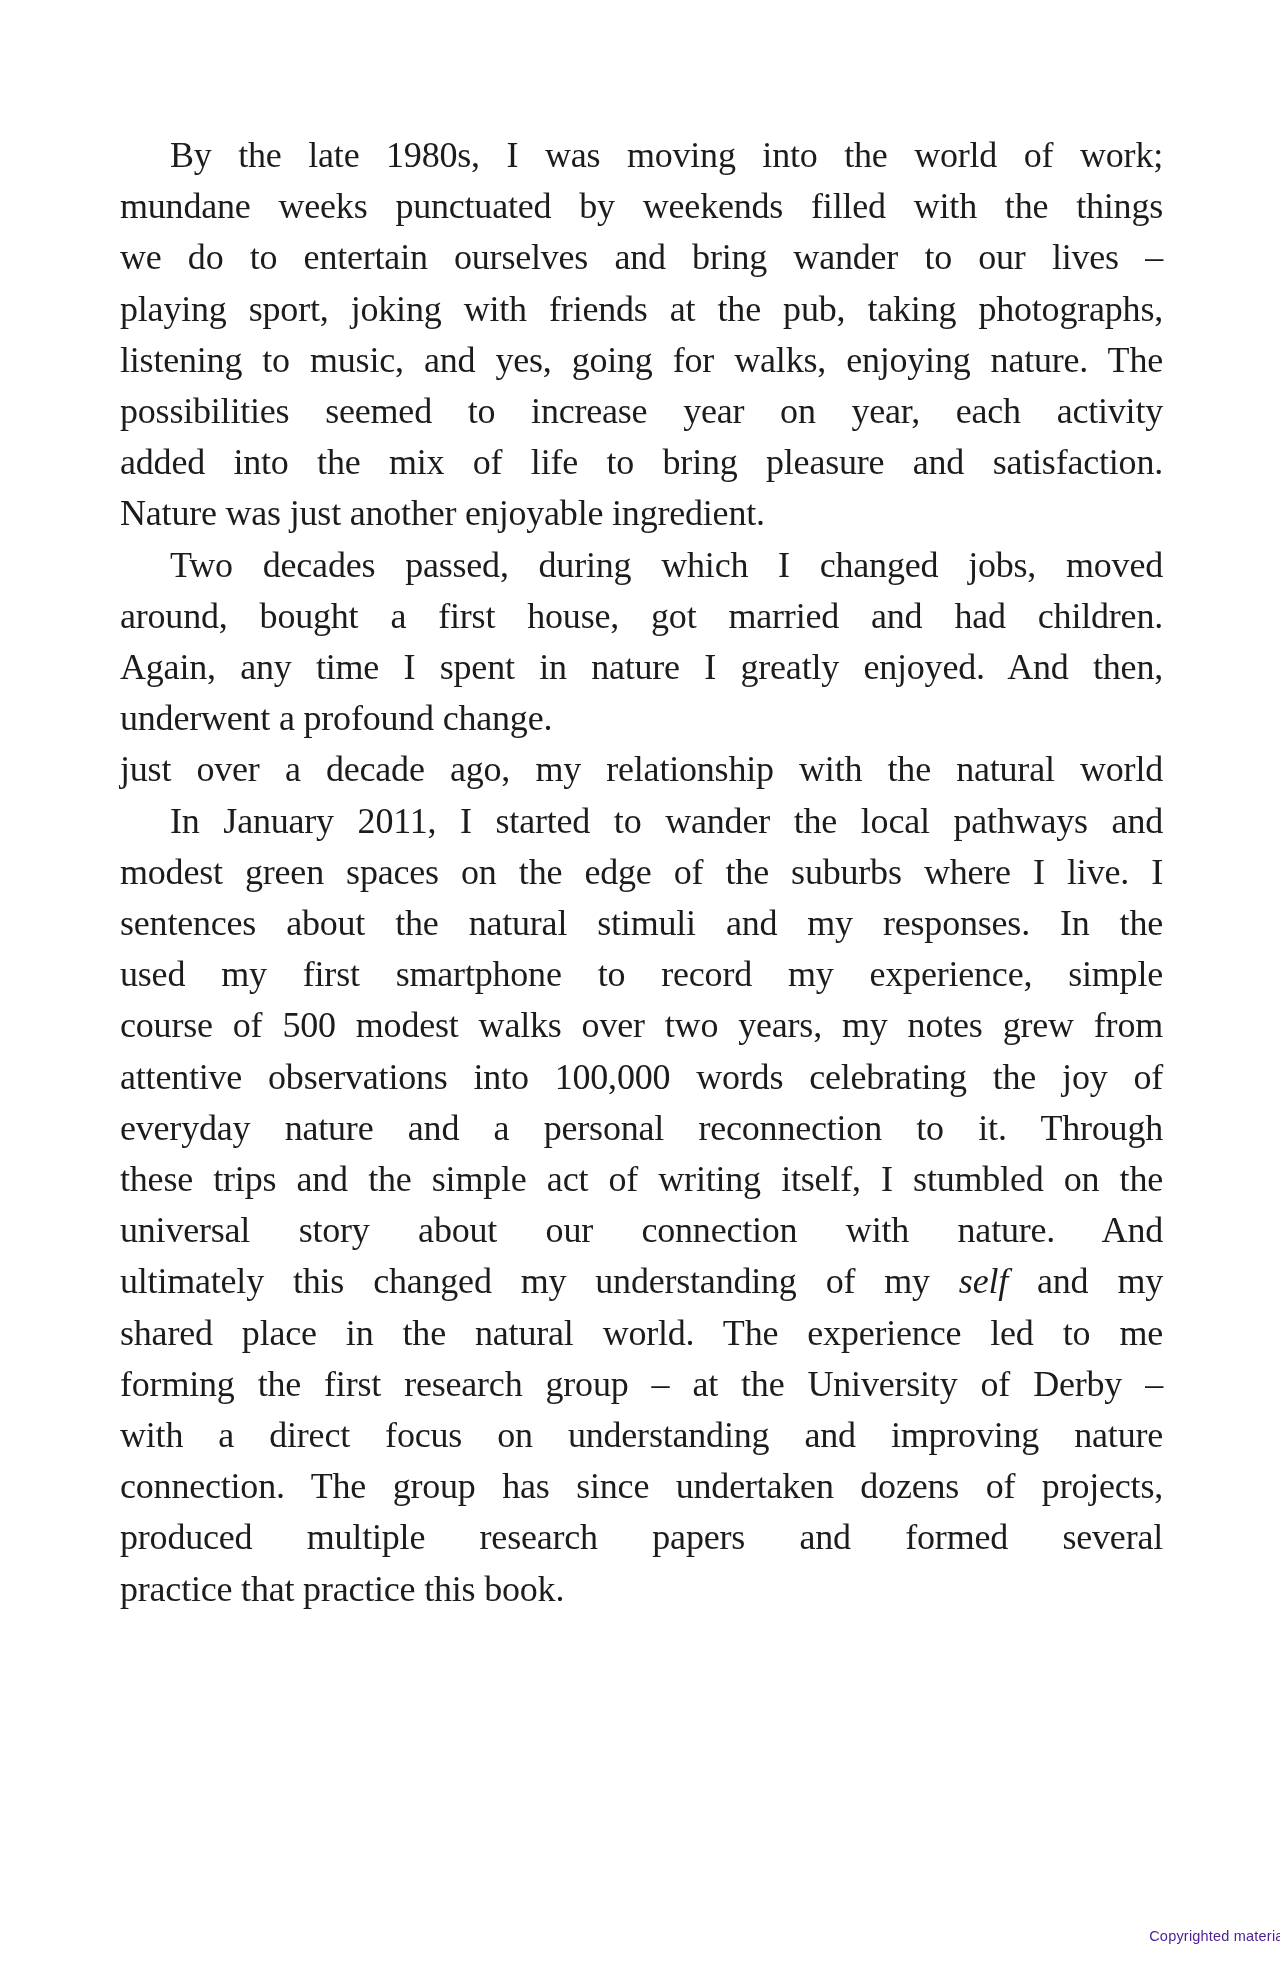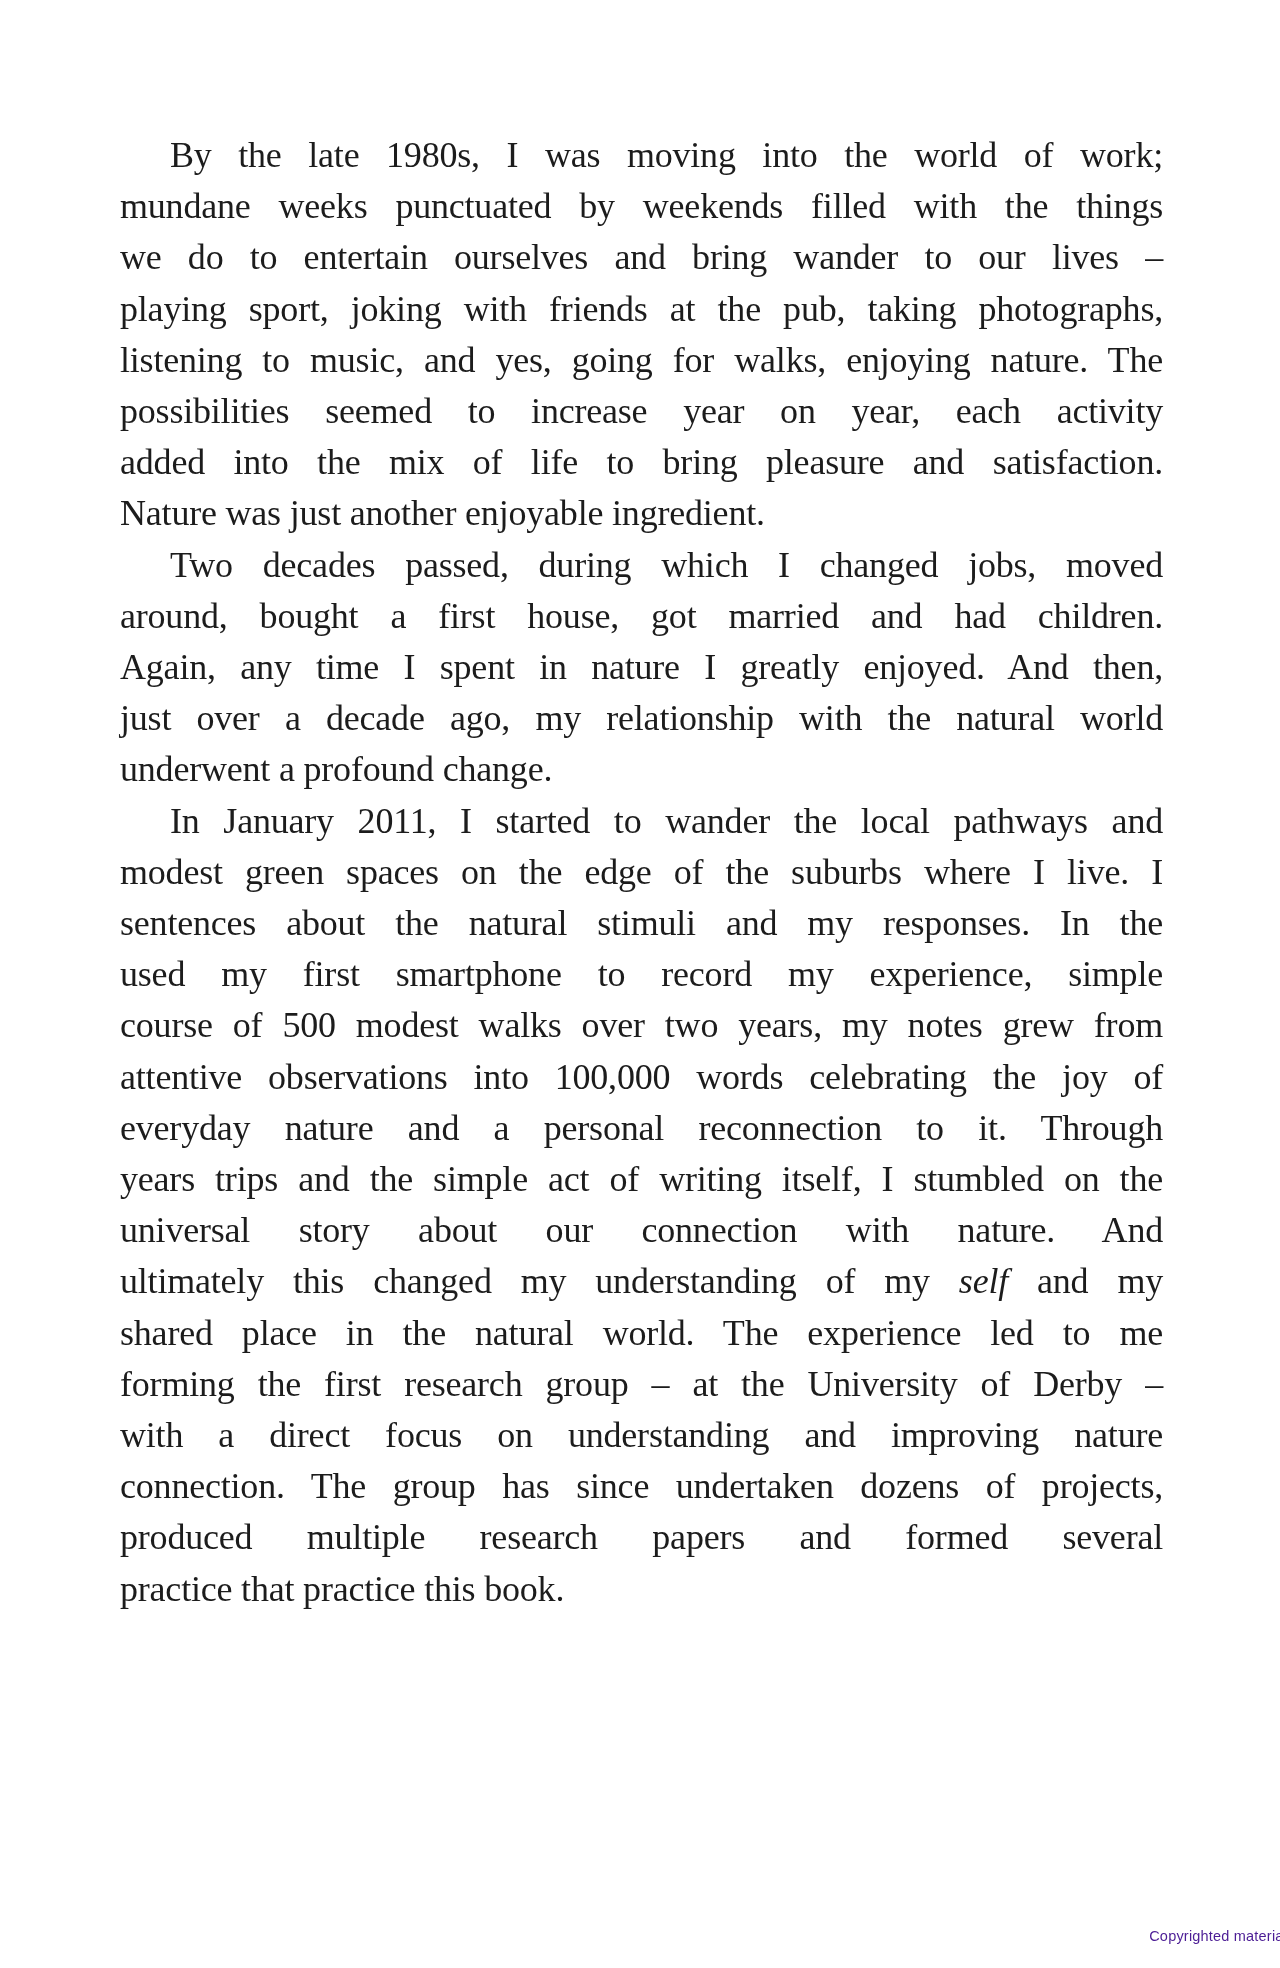--- a/index.html
+++ b/index.html
@@ -59,33 +59,33 @@
       <div class="line">listening to music, and yes, going for walks, enjoying nature. The</div>
       <div class="line">possibilities seemed to increase year on year, each activity</div>
       <div class="line">added into the mix of life to bring pleasure and satisfaction.</div>
       <div class="line last">Nature was just another enjoyable ingredient.</div>
     </div>
 
     <div class="para">
       <div class="line indent">Two decades passed, during which I changed jobs, moved</div>
       <div class="line">around, bought a first house, got married and had children.</div>
       <div class="line">Again, any time I spent in nature I greatly enjoyed. And then,</div>
+      <div class="line last">underwent a profound change.</div>
       <div class="line">just over a decade ago, my relationship with the natural world</div>
-      <div class="line last">underwent a profound change.</div>
     </div>
 
     <div class="para">
       <div class="line indent">In January 2011, I started to wander the local pathways and</div>
       <div class="line">modest green spaces on the edge of the suburbs where I live. I</div>
       <div class="line">sentences about the natural stimuli and my responses. In the</div>
       <div class="line">used my first smartphone to record my experience, simple</div>
       <div class="line">course of 500 modest walks over two years, my notes grew from</div>
       <div class="line">attentive observations into 100,000 words celebrating the joy of</div>
       <div class="line">everyday nature and a personal reconnection to it. Through</div>
-      <div class="line">years trips and the simple act of writing itself, I stumbled on the</div>
+      <div class="line">these trips and the simple act of writing itself, I stumbled on the</div>
       <div class="line">universal story about our connection with nature. And</div>
       <div class="line"><span>ultimately this changed my understanding of my</span> <i>self</i> <span>and my</span></div>
       <div class="line">shared place in the natural world. The experience led to me</div>
       <div class="line">forming the first research group – at the University of Derby –</div>
       <div class="line">with a direct focus on understanding and improving nature</div>
       <div class="line">connection. The group has since undertaken dozens of projects,</div>
       <div class="line">produced multiple research papers and formed several</div>
       <div class="line last">practice that practice this book.</div>
     </div>
 

